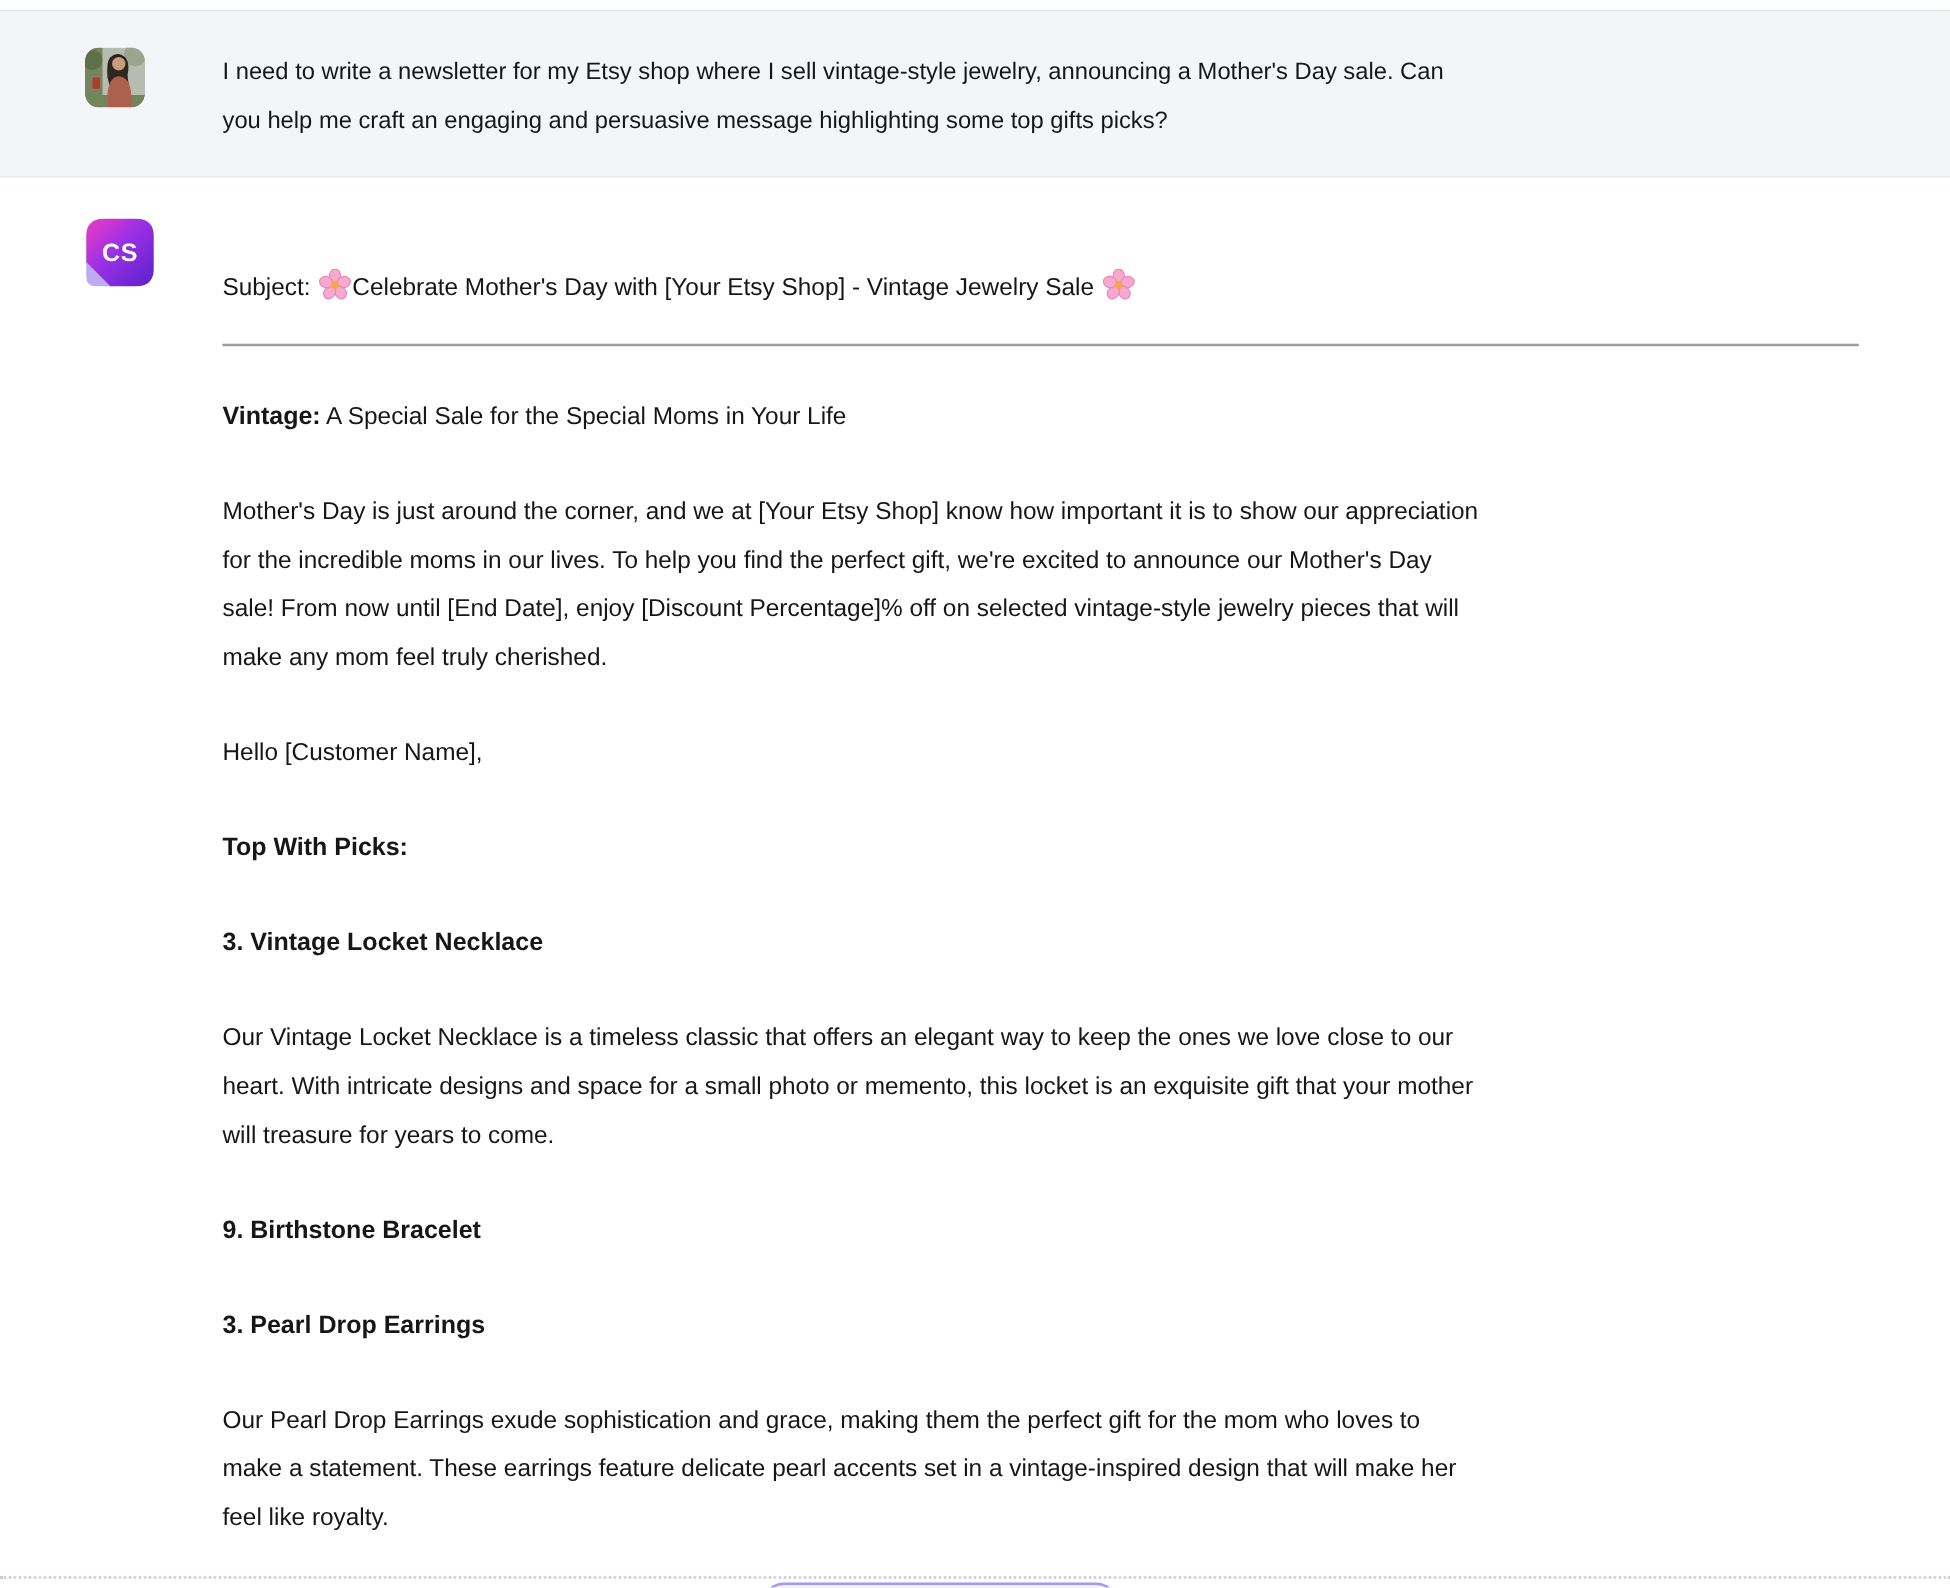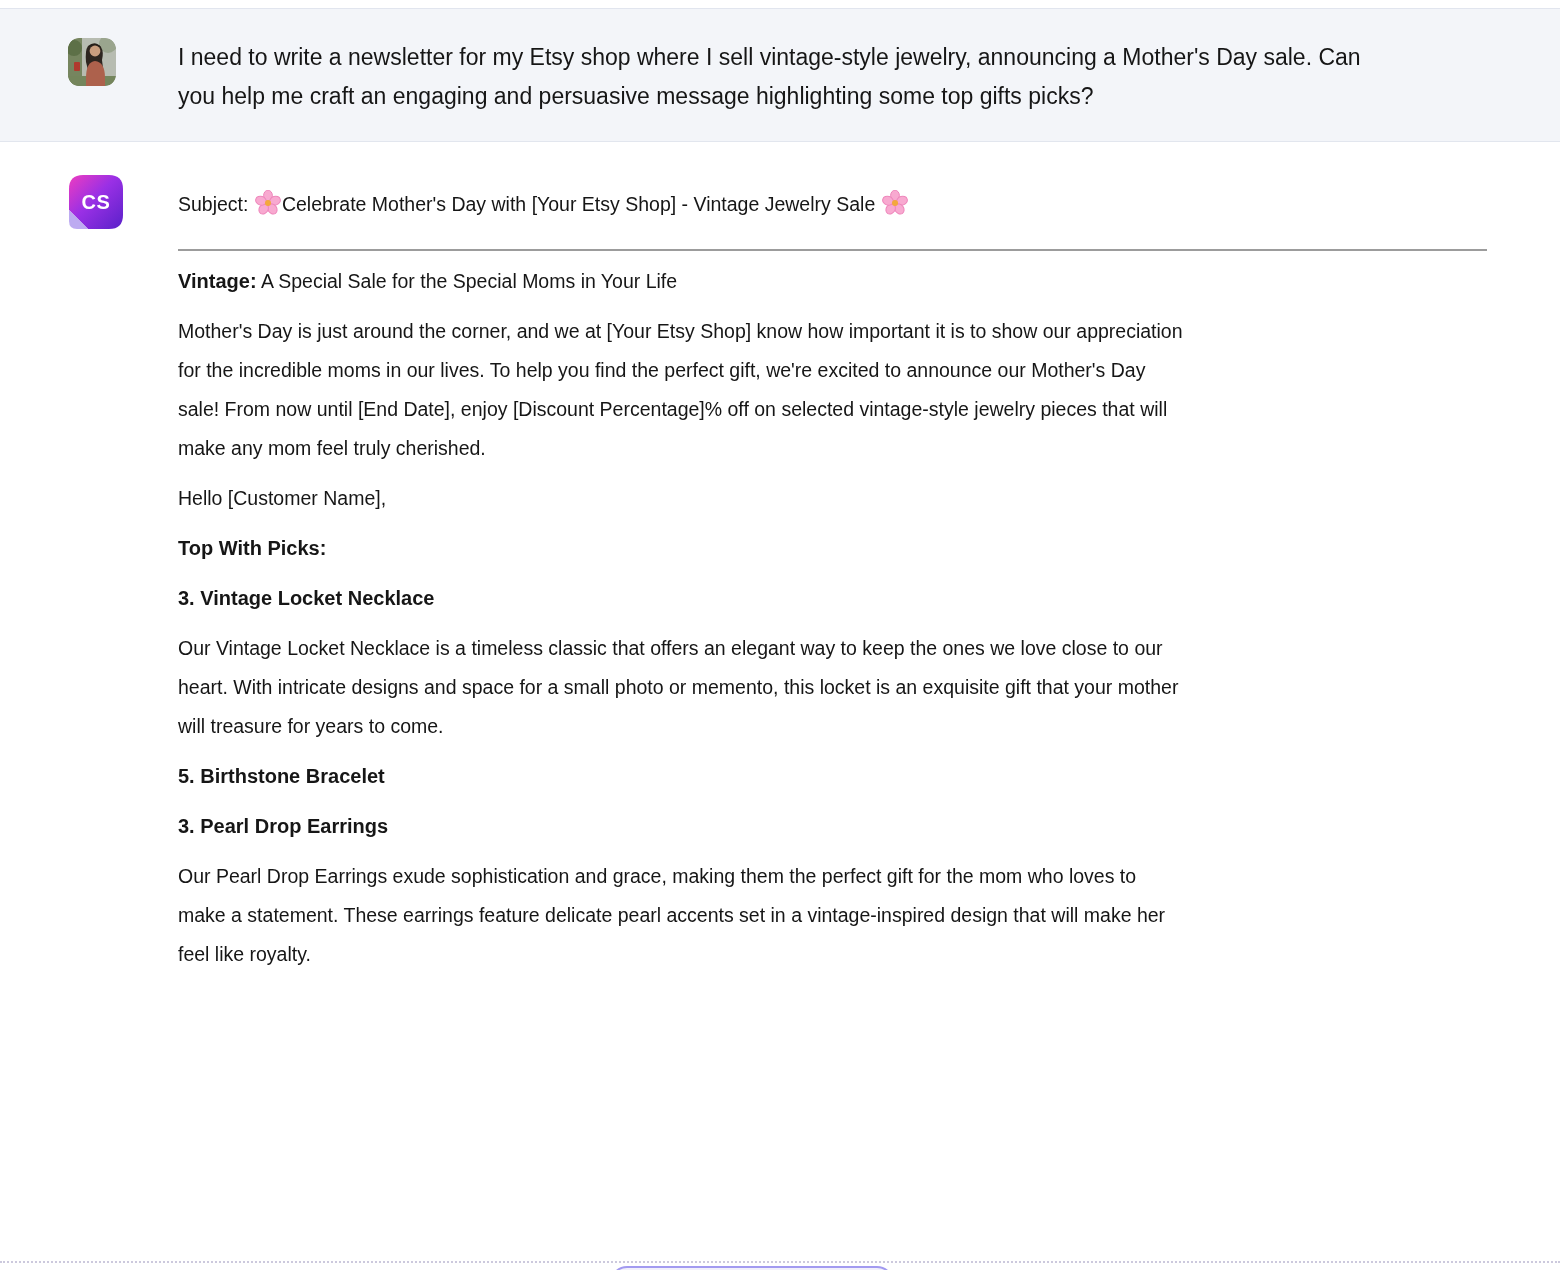--- a/index.html
+++ b/index.html
@@ -25,21 +25,21 @@
     gap: 62px;
   }
   .user-avatar {
     width: 48px; height: 48px;
     border-radius: 11px;
     overflow: hidden;
     flex: 0 0 auto;
   }
   .msg-text {
     margin: 0;
-    font-size: 23px;
+    font-size: 19px;
     line-height: 39px;
     white-space: pre-line;
     max-width: 1312px;
   }
 
   
   .assistant-row {
     display: flex;
     align-items: flex-start;
     gap: 54px;
@@ -56,21 +56,21 @@
   .flower { vertical-align: -5px; margin: 0 1px; }
 
   .rule {
     margin: 25px 0 0;
     border: none;
     border-top: 2px solid #9c9c9c;
     width: 100%;
   }
 
   .content p {
-    margin: 11px 0 0;
+    margin: 37px 0 0;
     font-size: 19.5px;
     line-height: 39px;
     white-space: pre-line;
   }
   .content p.hdr, .content .b {
     font-weight: 700;
     font-size: 20px;
   }
 
   
@@ -171,21 +171,21 @@
 
       <p>Hello [Customer Name],</p>
 
       <p class="hdr">Top With Picks:</p>
 
       <p class="hdr">3. Vintage Locket Necklace</p>
       <p>Our Vintage Locket Necklace is a timeless classic that offers an elegant way to keep the ones we love close to our
 heart. With intricate designs and space for a small photo or memento, this locket is an exquisite gift that your mother
 will treasure for years to come.</p>
 
-      <p class="hdr">5. Birthstone Bracelet</p>
+      <p class="hdr">9. Birthstone Bracelet</p>
 
       <p class="hdr">3. Pearl Drop Earrings</p>
       <p>Our Pearl Drop Earrings exude sophistication and grace, making them the perfect gift for the mom who loves to
 make a statement. These earrings feature delicate pearl accents set in a vintage-inspired design that will make her
 feel like royalty.</p>
 
     </div>
   </section>
 
   <div class="bottom-dashes"></div>

